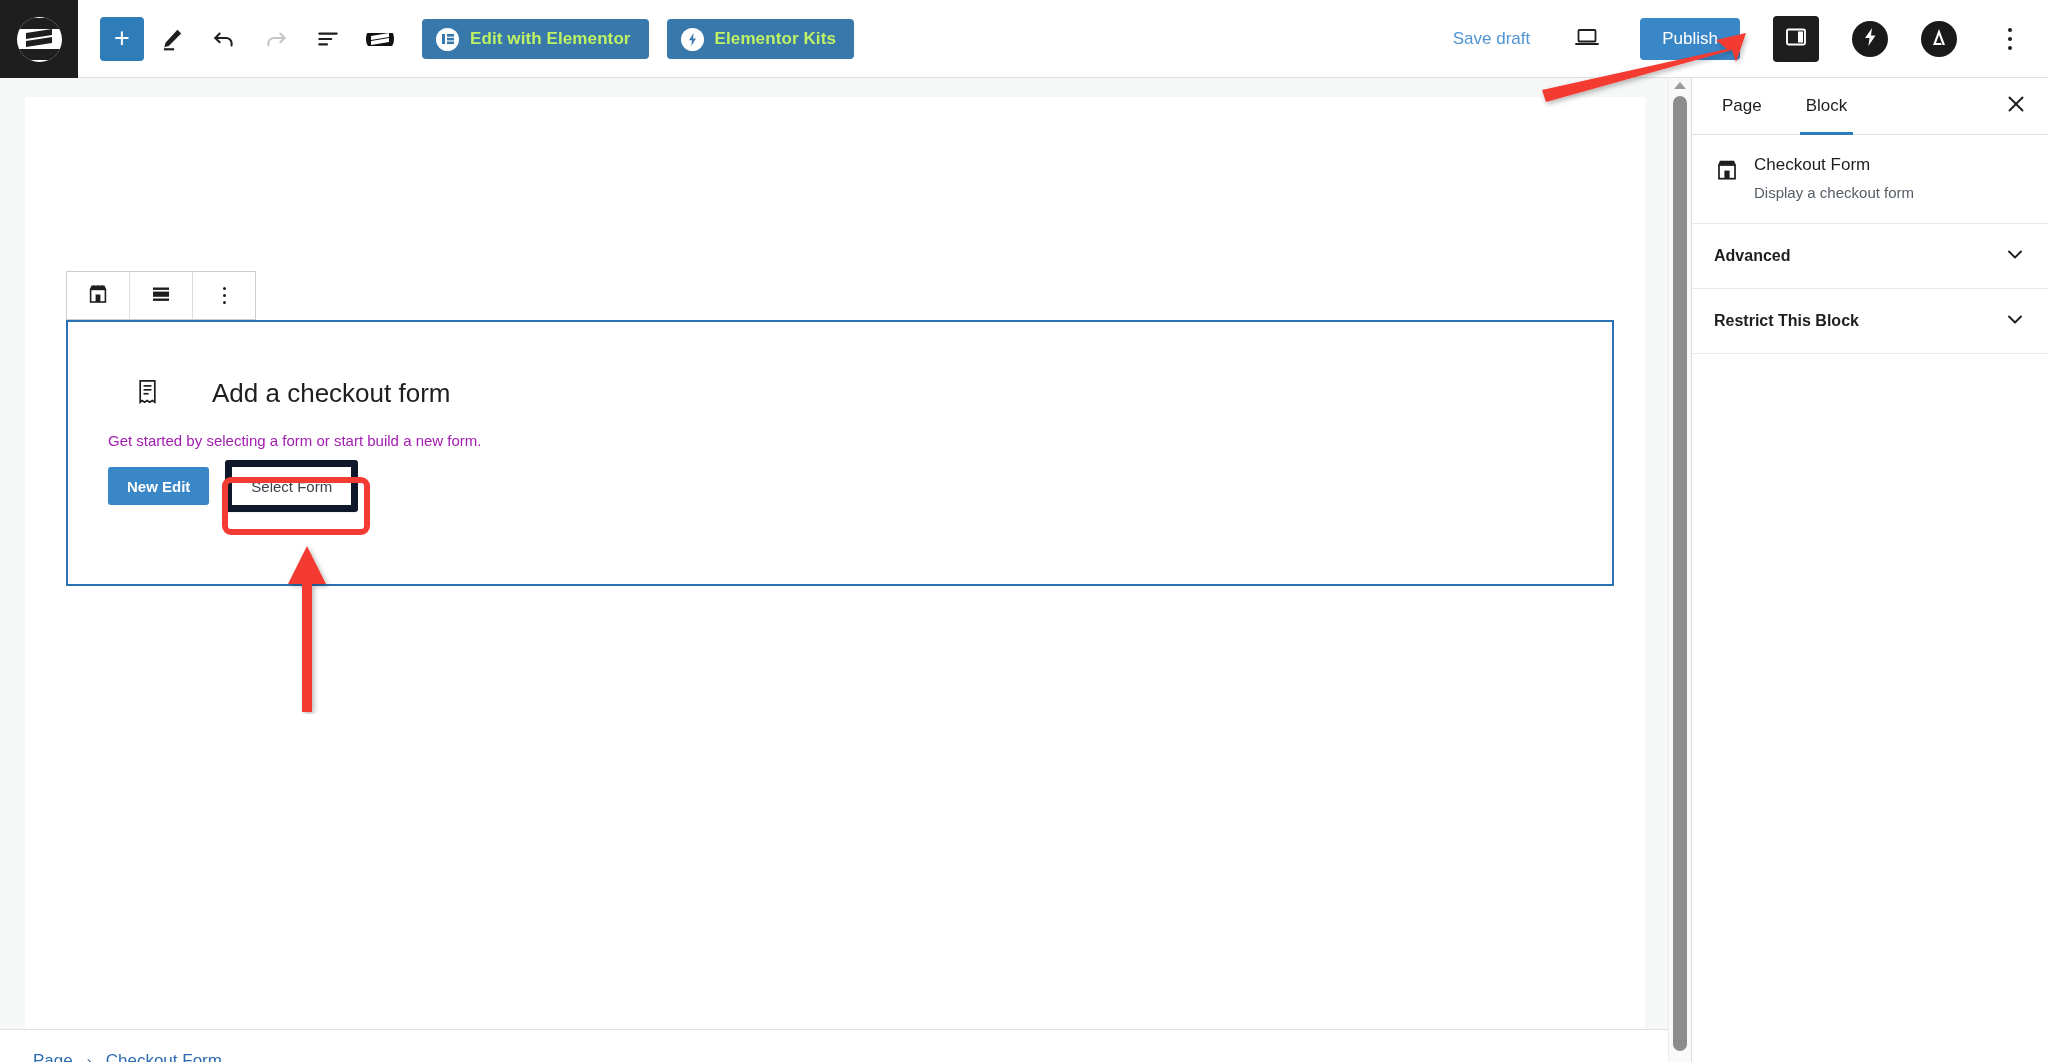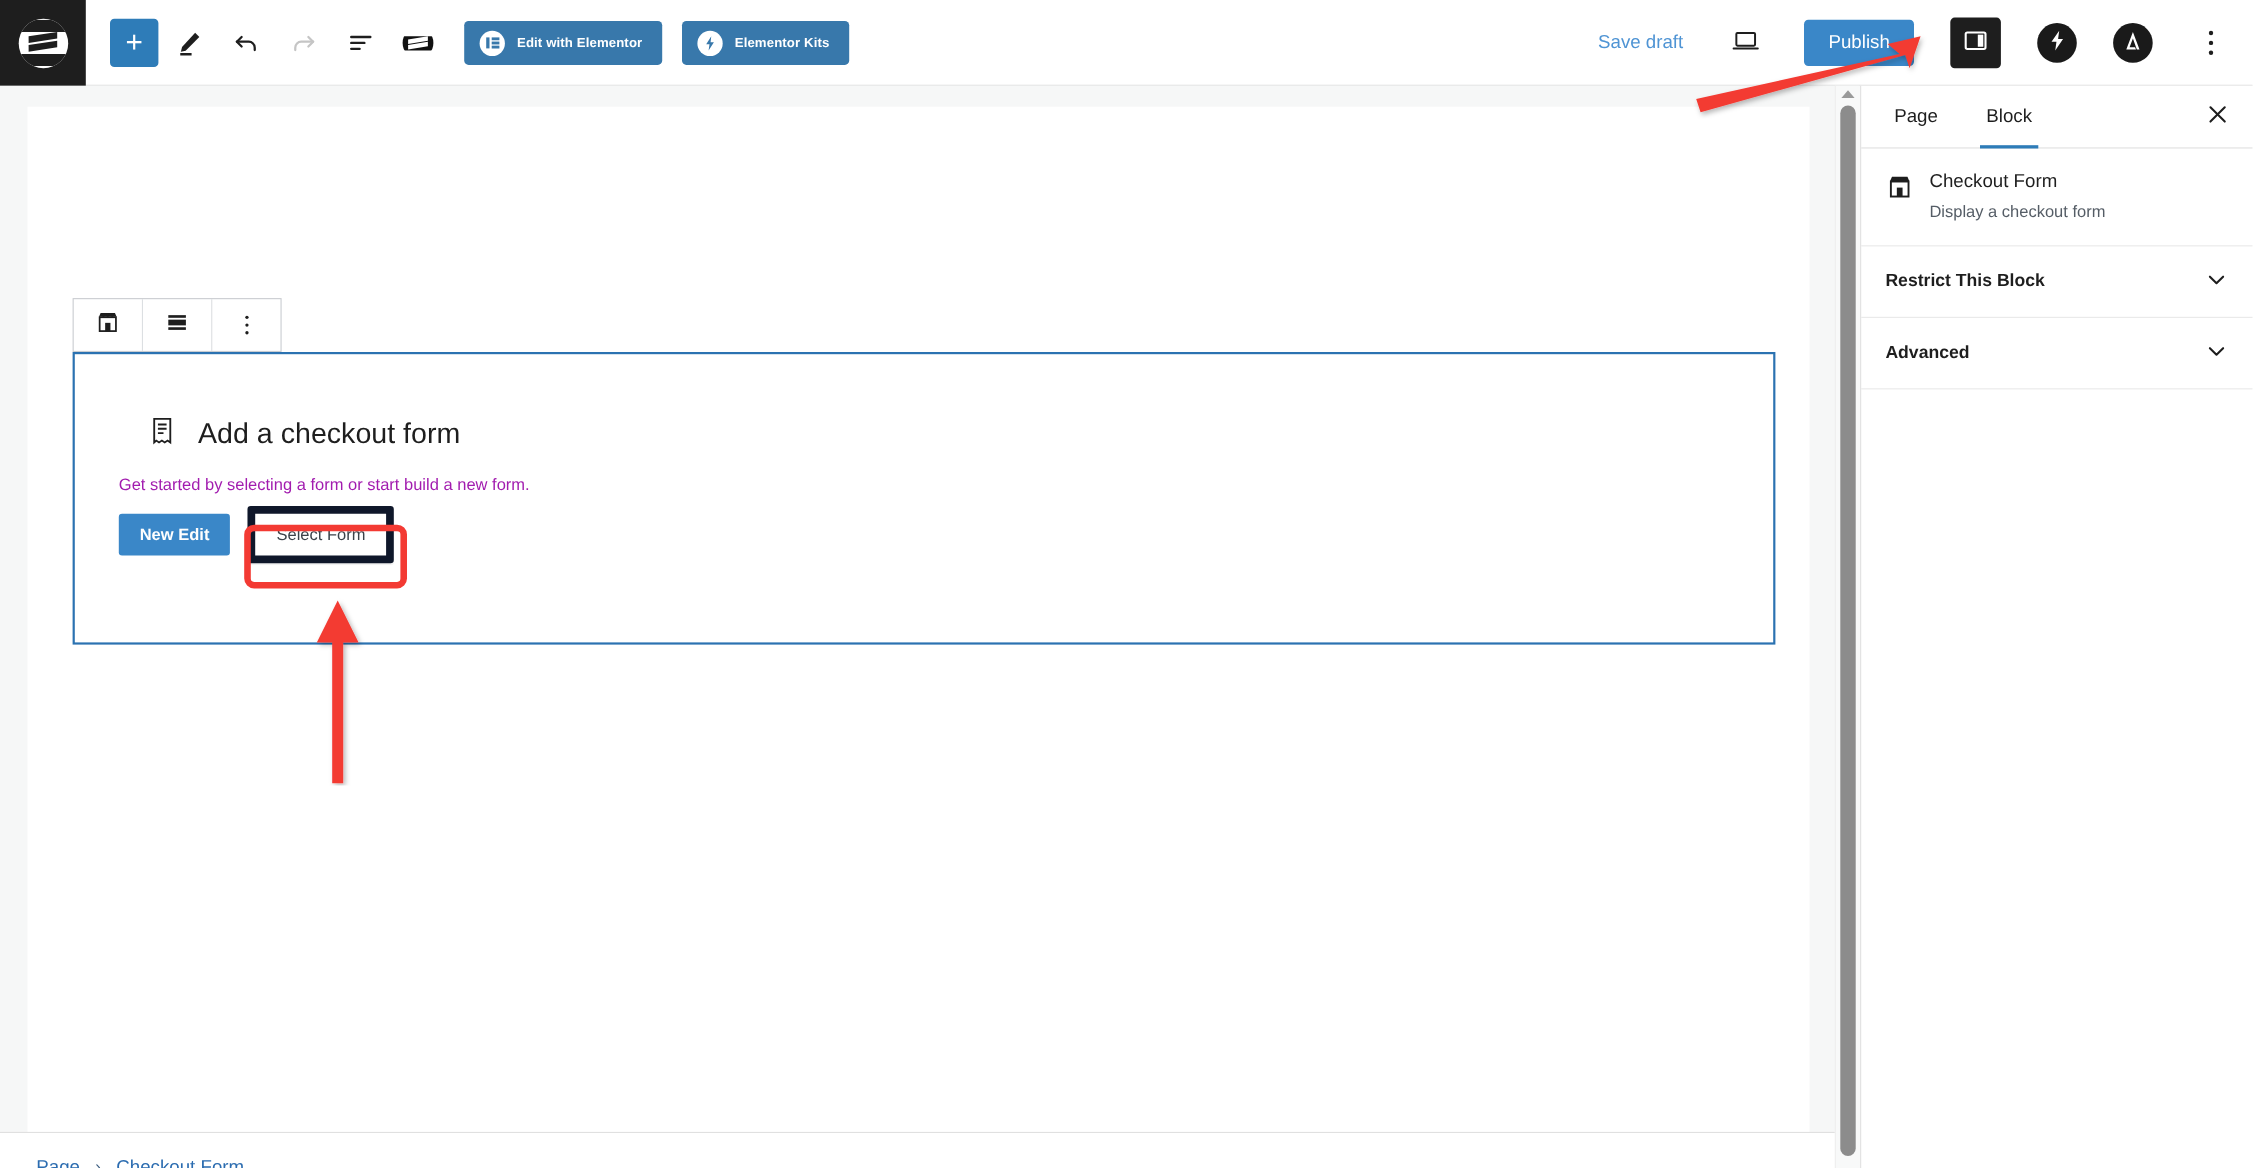--- a/index.html
+++ b/index.html
@@ -66,22 +66,22 @@
   .pill-btn {
     height: 40px;
     background: #3878ab;
     border-radius: 4px;
     display: flex; align-items: center; gap: 11px;
     padding: 0 18px 0 14px;
     cursor: pointer;
     margin-left: 14px;
   }
   .pill-btn .pill-label {
-    color: #ffffff;
-    font-size: 12px;
+    color: #bef264;
+    font-size: 17px;
     font-weight: bold;
     white-space: nowrap;
     letter-spacing: .1px;
   }
   .pill-ico {
     width: 23px; height: 23px;
     border-radius: 50%;
     background: #ffffff;
     display:flex; align-items:center; justify-content:center;
     flex: none;
@@ -200,20 +200,21 @@
   }
   .placeholder-head {
     position: absolute;
     left: 66px; top: 56px;
     display: flex; align-items: center; gap: 19px;
   }
   .placeholder-head .ph-title {
     font-size: 26px;
     color: #1e1e1e;
     white-space: nowrap;
+    margin-left: 32px;
   }
   .placeholder-sub {
     position: absolute;
     left: 40px; top: 110px;
     font-size: 15px;
     color: #a21caf;
     white-space: nowrap;
   }
   .ph-buttons {
     position: absolute;
@@ -624,30 +625,30 @@
           <line x1="16" y1="3.6" x2="16" y2="7"></line>
         </svg>
       </span>
       <div>
         <div class="bc-title">Checkout Form</div>
         <div class="bc-desc">Display a checkout form</div>
       </div>
     </div>
 
     <div class="panel-row">
-      <span class="pr-label">Restrict This Block</span>
+      <span class="pr-label">Advanced</span>
       <span>
         <svg width="22" height="22" viewBox="0 0 22 22" fill="none" stroke="#1e1e1e" stroke-width="1.9" stroke-linecap="round" stroke-linejoin="round">
           <path d="M5 8.5 L11 14.5 L17 8.5"></path>
         </svg>
       </span>
     </div>
 
     <div class="panel-row">
-      <span class="pr-label">Advanced</span>
+      <span class="pr-label">Restrict This Block</span>
       <span>
         <svg width="22" height="22" viewBox="0 0 22 22" fill="none" stroke="#1e1e1e" stroke-width="1.9" stroke-linecap="round" stroke-linejoin="round">
           <path d="M5 8.5 L11 14.5 L17 8.5"></path>
         </svg>
       </span>
     </div>
 
   </div>
 
   <div class="highlight-box"></div>

